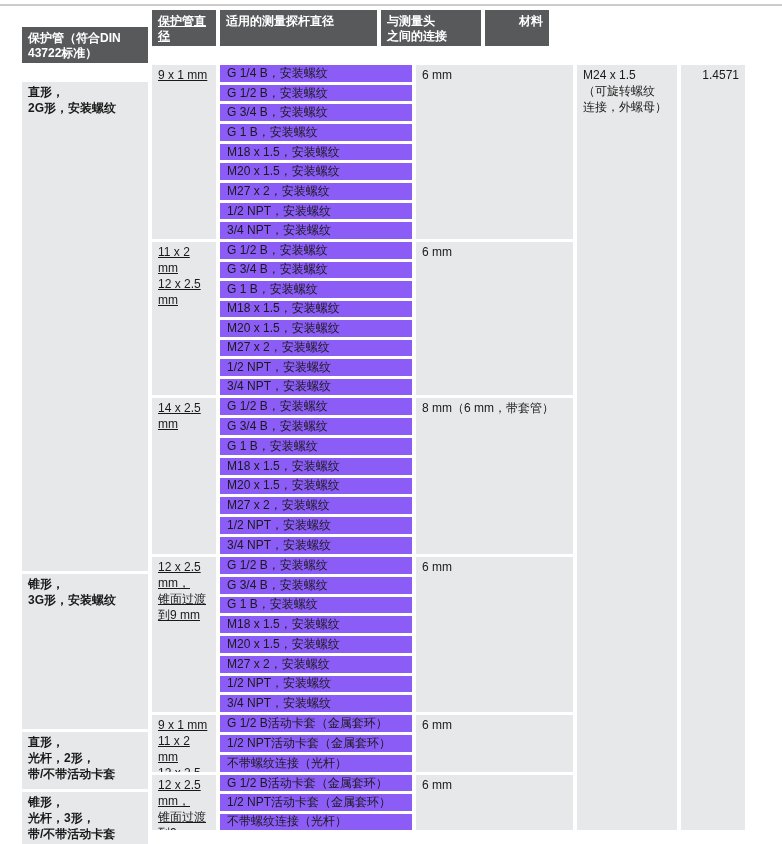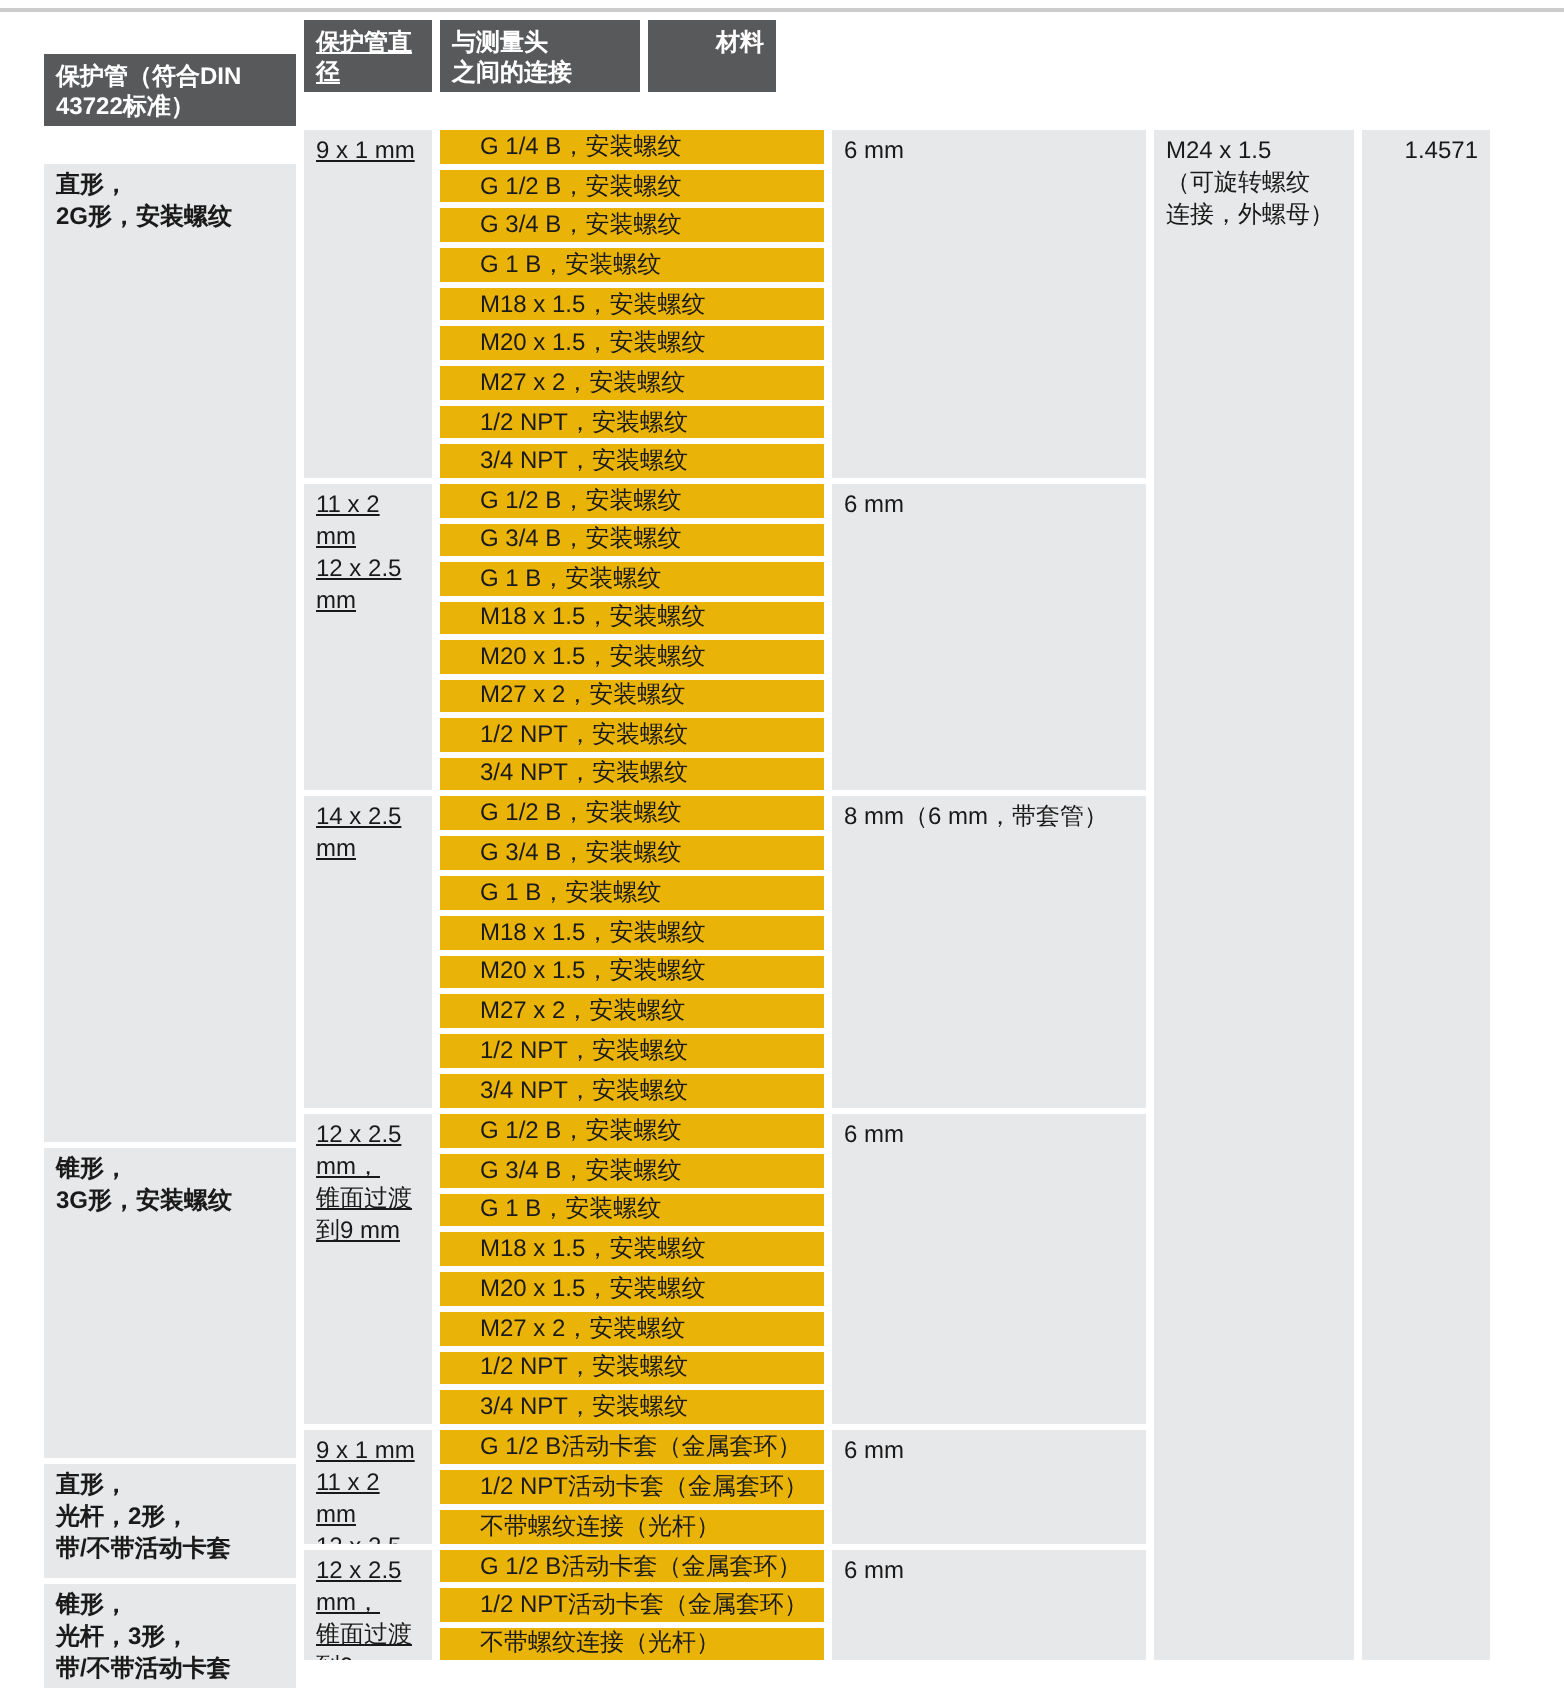--- a/index.html
+++ b/index.html
@@ -40,25 +40,25 @@
     line-height: 16px;
     padding: 2px 6px;
     white-space: pre-line;
     overflow: hidden;
   }
   .cell.bold { font-weight: bold; }
   .c1 { width: 126px; margin-top: 17px; } .c2 { width: 64px; text-decoration: underline; } .c3 { width: 192px; }
   .c4 { width: 157px; } .c5 { width: 100px; } .c6 { width: 64px; text-align: right; }
   .grp { display: flex; flex-direction: column; gap: 3px; }
   .conn-row {
-    background: #eab308;
+    background: #8b5cf6;
     flex: 1;
     font-size: 12px;
     display: flex; align-items: center;
-    padding: 0 20px;
+    padding: 0 7px;
     white-space: nowrap;
     overflow: hidden;
   }
   
   .footer-note {
     margin-top: 8px;
     text-align: right;
     font-size: 12px;
     color: #3a3a3a;
   }
@@ -67,20 +67,21 @@
 <body>
 
 <div class="top-rule"></div>
 
 <div class="content">
 
   <div class="hdr-row">
     <div class="hd c1">保护管（符合DIN
 43722标准）</div>
     <div class="hd c2">保护管直径</div>
+    <div class="hd c4">适用的测量探杆直径</div>
     <div class="hd c5">与测量头
 之间的连接</div>
     <div class="hd c6">材料</div>
   </div>
 
   <div class="body-row">
 
     <div class="col c1">
       <div class="cell bold" style="height:489px">直形，
 2G形，安装螺纹</div>

